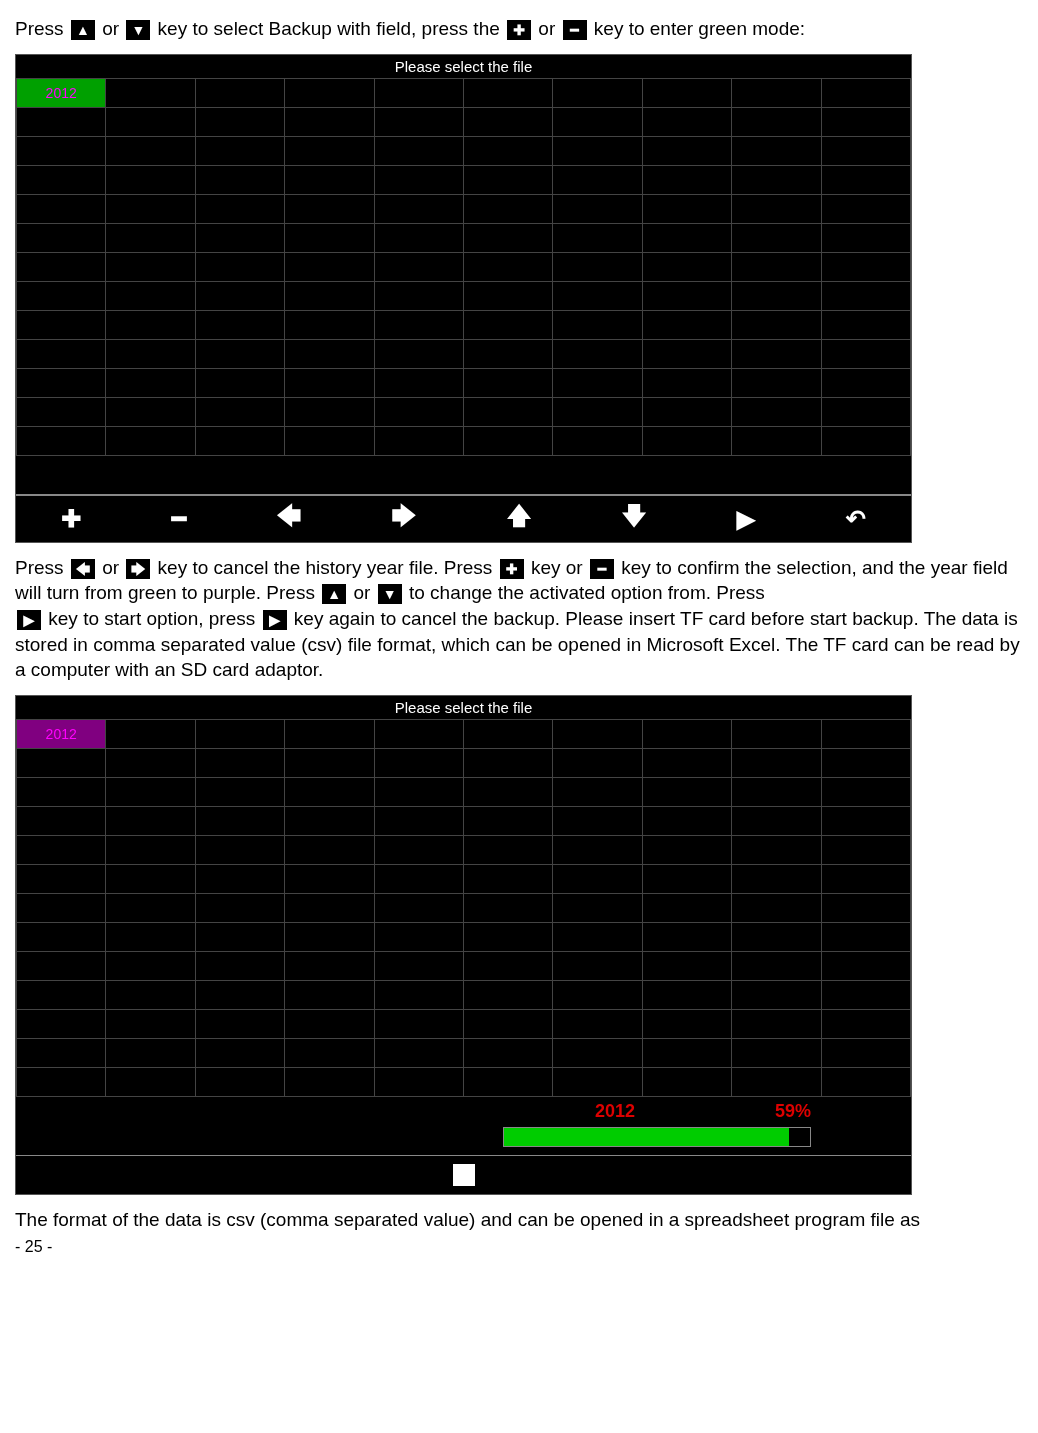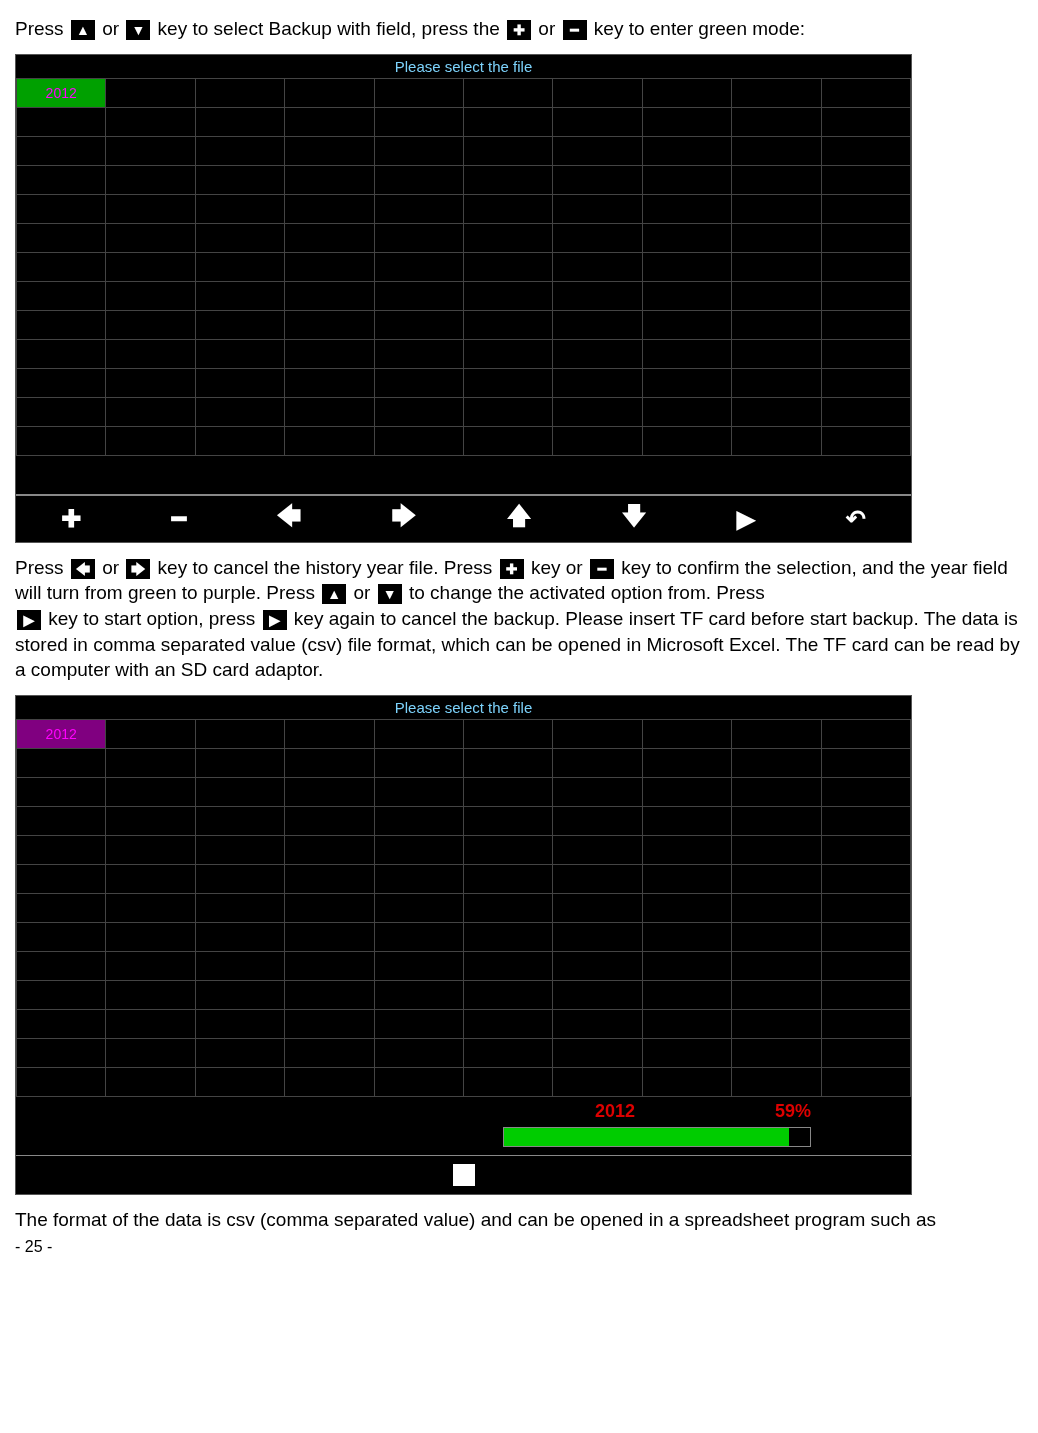--- a/index.html
+++ b/index.html
@@ -28,21 +28,21 @@
     margin: 0 2px;
     font-weight: bold;
   }
   .screen {
     background: #000;
     width: 895px;
     margin: 12px 0;
     border: 1px solid #555;
   }
   .title-bar {
-    color: #7dd3fc;
+    color: #ffffff;
     text-align: center;
     font-size: 15px;
     padding: 3px 0;
     font-family: 'Comic Sans MS', cursive, sans-serif;
   }
   .grid {
     border-collapse: collapse;
     width: 100%;
   }
   .grid td {
@@ -507,15 +507,15 @@
   <div class="prog-row">
     <div class="progress-outer">
       <div class="progress-inner"></div>
     </div>
   </div>
   <div class="stop-row">
     <div class="stop-btn"></div>
   </div>
 </div>
 
-<div class="para">The format of the data is csv (comma separated value) and can be opened in a spreadsheet program such as</div>
+<div class="para">The format of the data is csv (comma separated value) and can be opened in a spreadsheet program file as</div>
 
 <div class="footer">- 25 -</div>
 
 </body></html>

